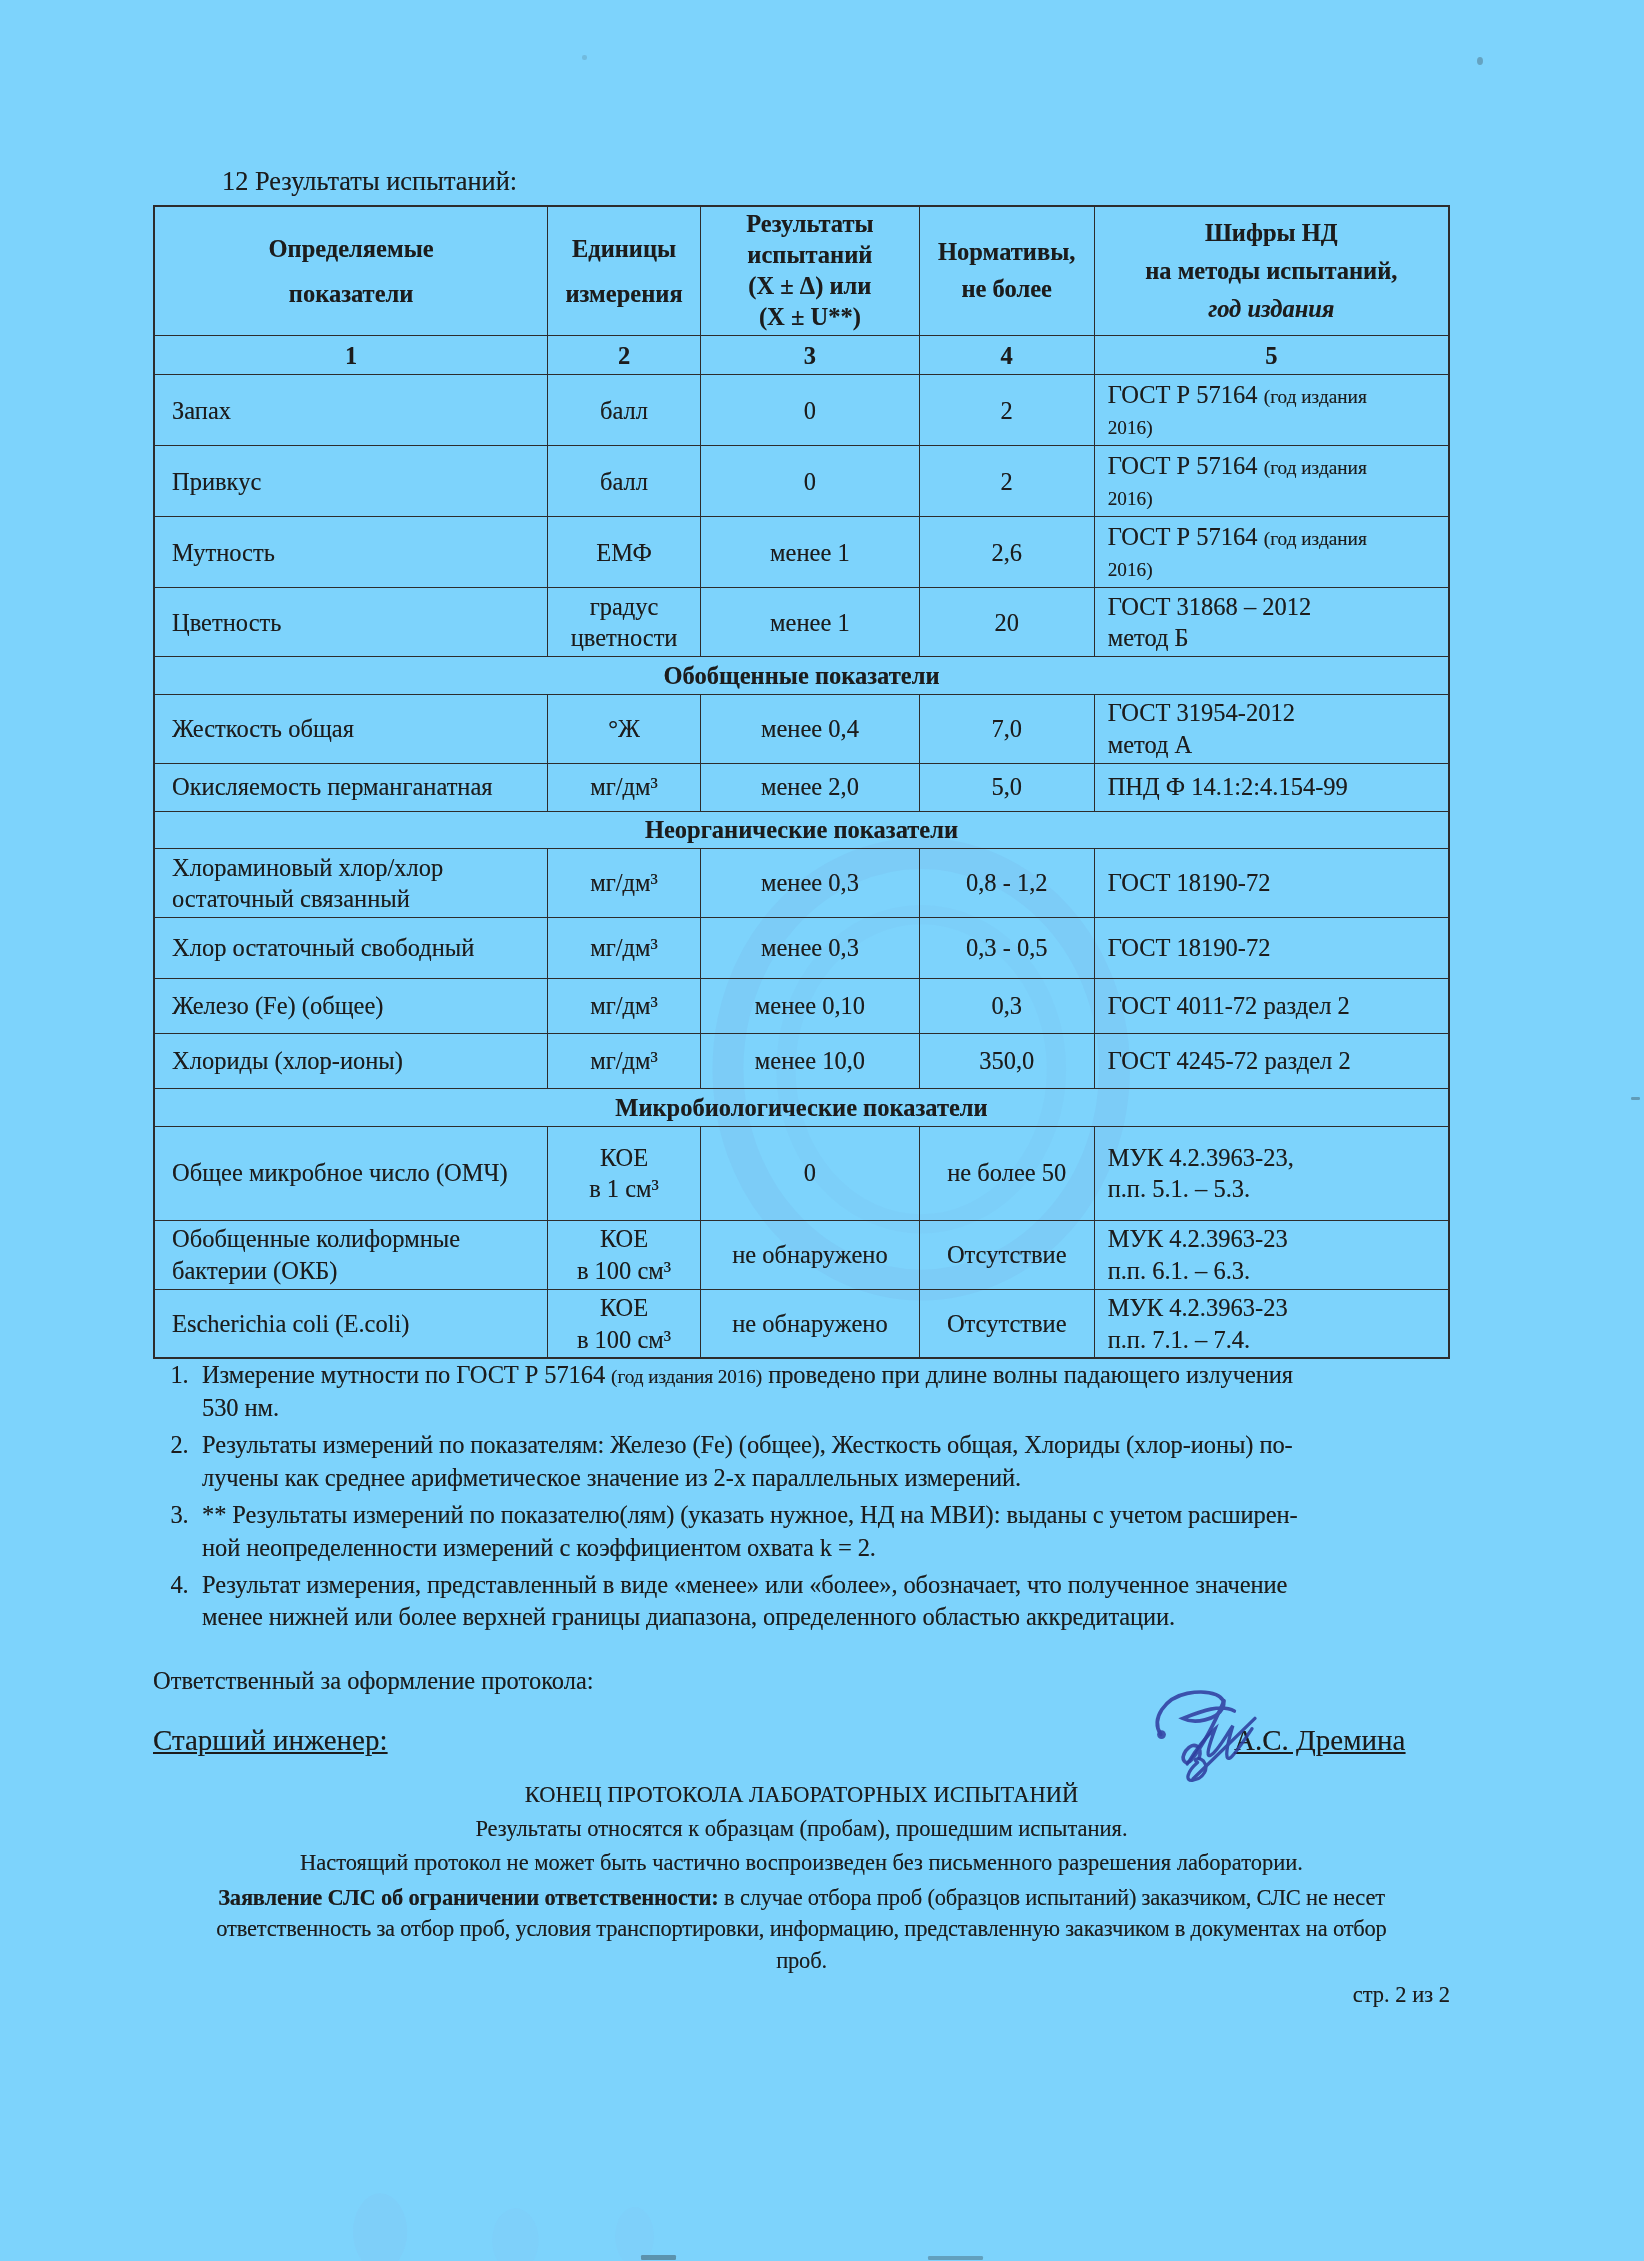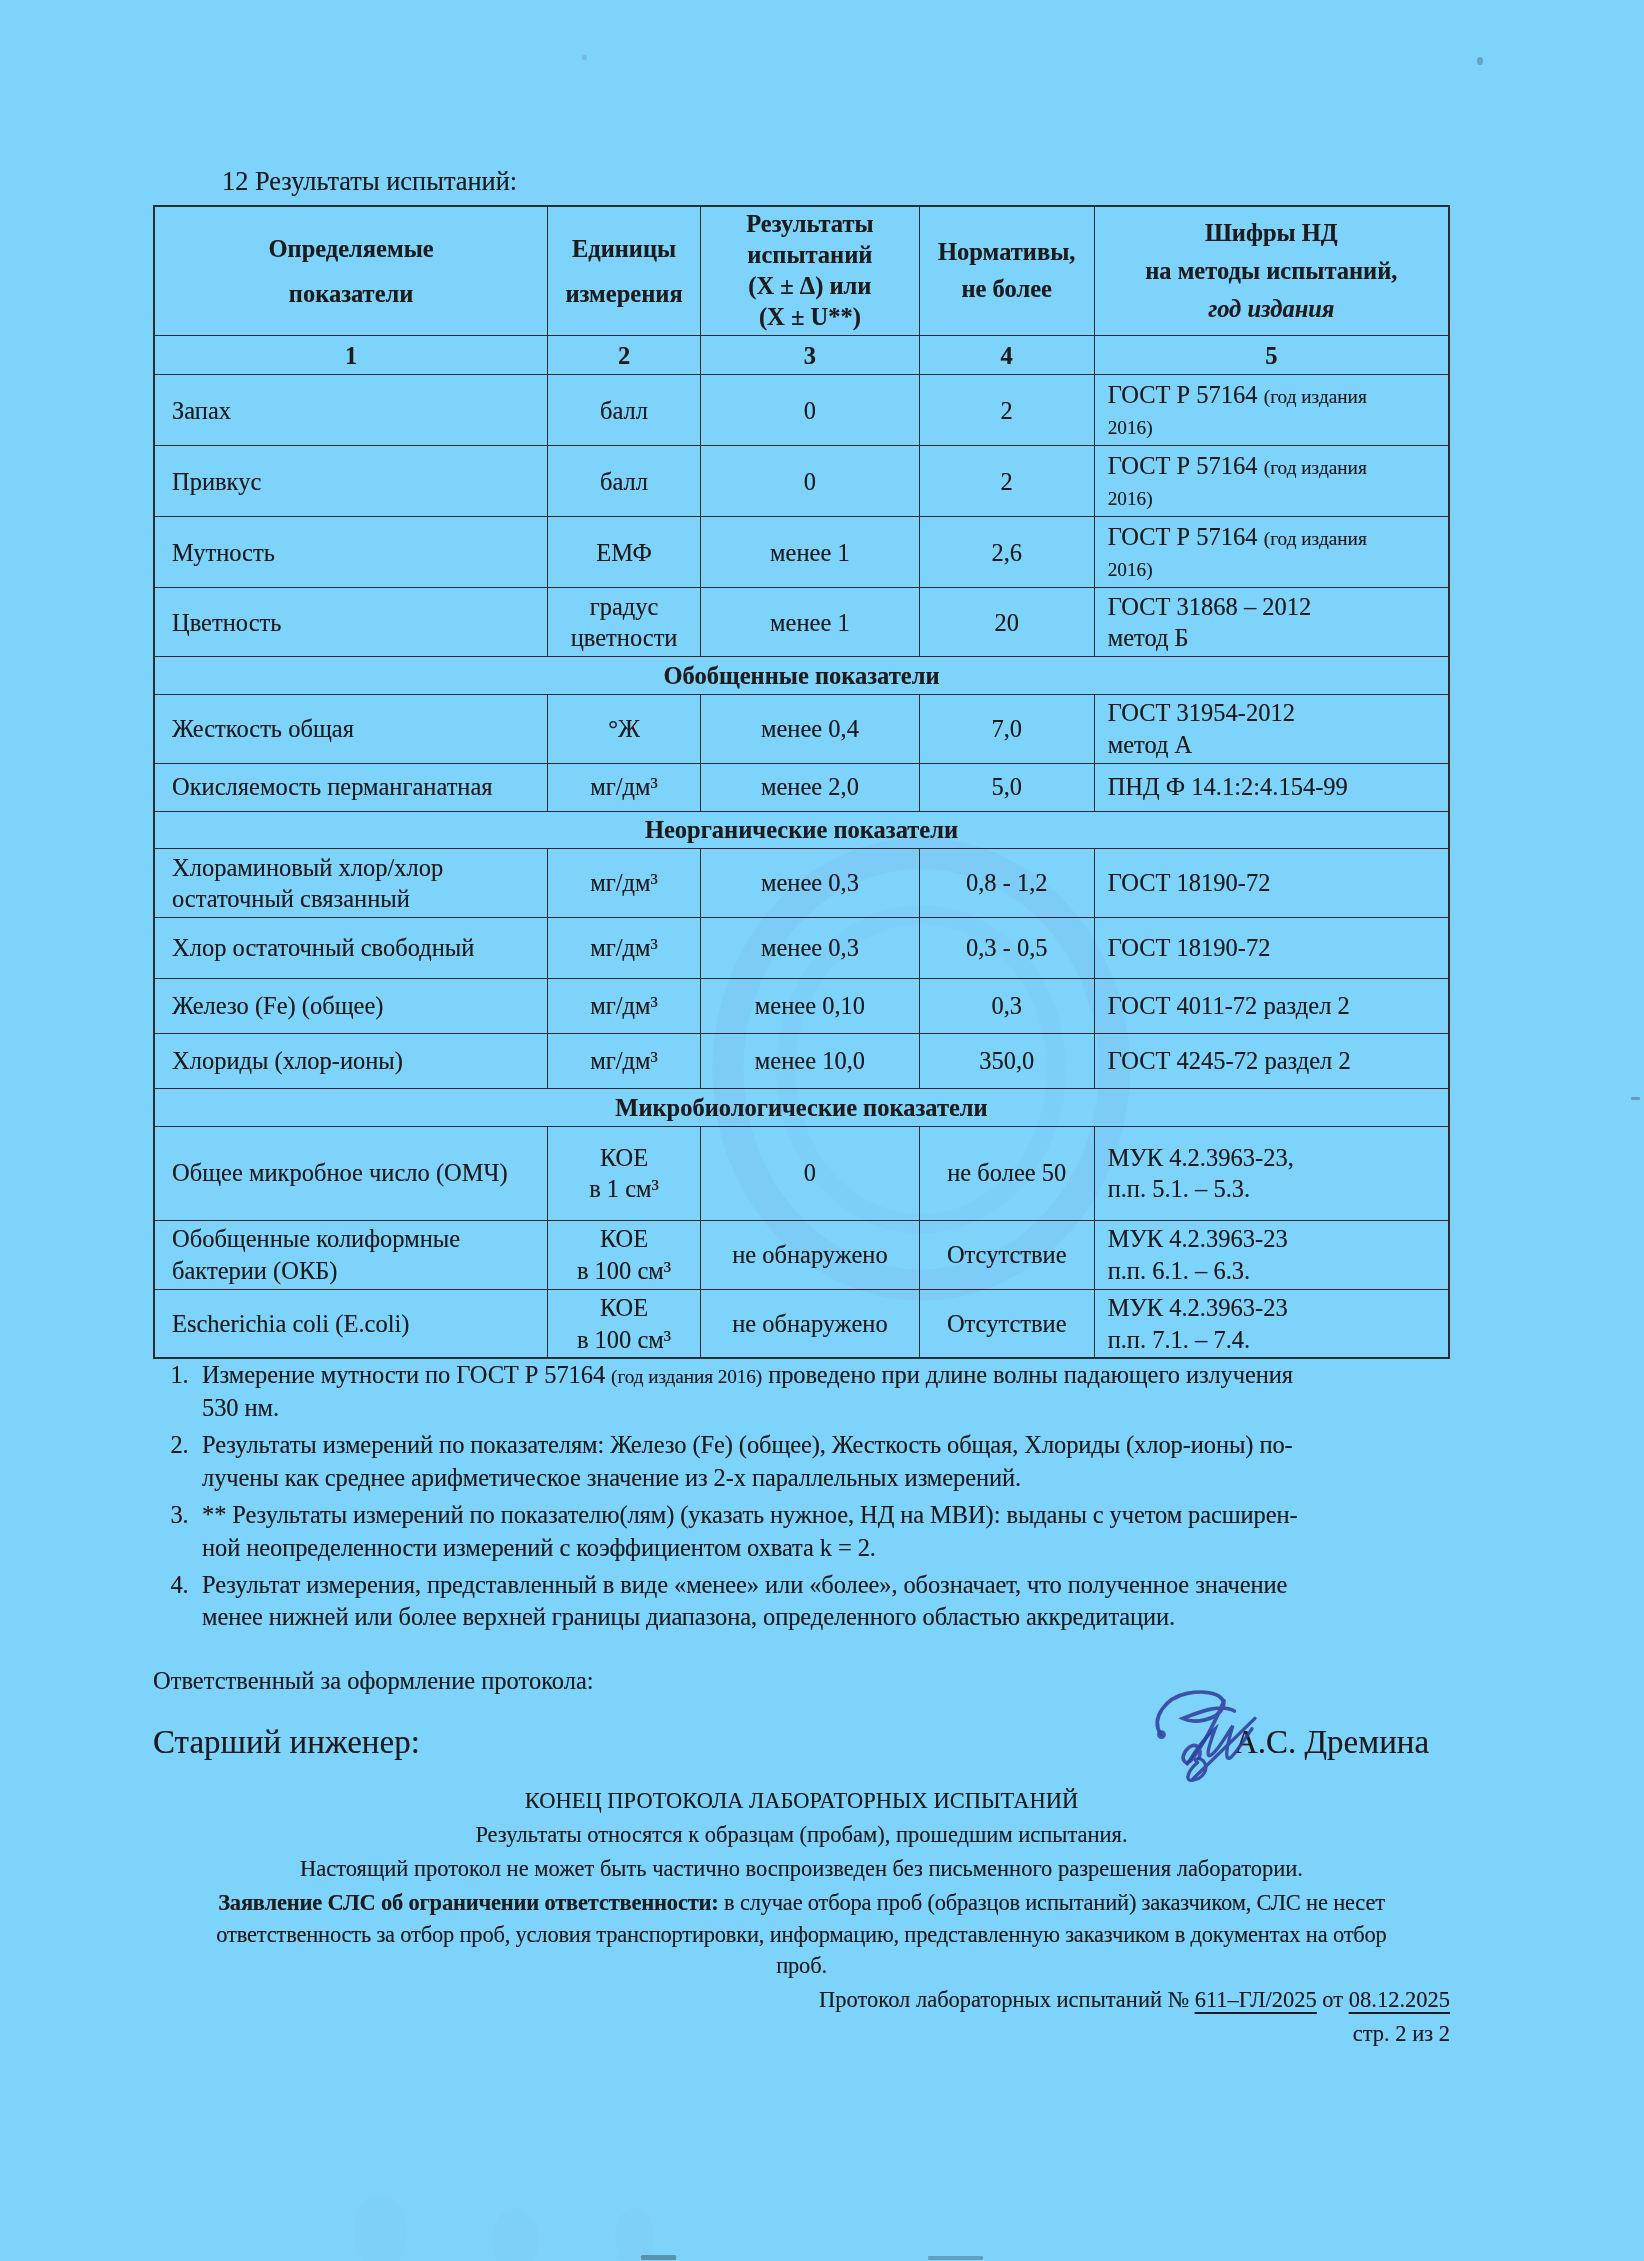--- a/index.html
+++ b/index.html
@@ -40,21 +40,21 @@
   td.c5 { text-align:left; padding-left:13px; }
   .small { font-size:19.3px; }
 
   .notes-title { margin:18px 0 23px 61px; font-size:24.5px; }
   .note { display:flex; margin-bottom:5.2px; font-size:24.5px; line-height:1.32; letter-spacing:-0.1px; }
   .nnum { flex:none; width:49px; padding-left:17.4px; box-sizing:border-box; }
   .ntext { white-space:pre-line; flex:1; }
 
   .responsible { margin-top:33px; font-size:24.5px; }
   .sig-block { margin-top:24.5px; position:relative; }
-  .sig-row { display:flex; font-size:33px; line-height:1.45; }
+  .sig-row { display:flex; font-size:29px; line-height:1.45;text-decoration:underline; }
   .sname { margin-left:auto; width:216px; text-align:left; }
   .sig-svg { position:absolute; left:997px; top:-33px; }
 
   .footer { margin-top:18px; font-size:22.5px; }
   .footer p { margin:0 0 2.6px 0; line-height:1.4; white-space:pre-line; }
   .center { text-align:center; }
   .right { text-align:right; }
   .disclaimer { letter-spacing:-0.2px; }
   .u { text-decoration:underline; text-underline-offset:4.5px; }
   b.lead { font-weight:bold; }
@@ -279,21 +279,20 @@
       </svg>
     </div>
 
     <div class="footer">
       <p class="center">КОНЕЦ ПРОТОКОЛА ЛАБОРАТОРНЫХ ИСПЫТАНИЙ</p>
       <p class="center">Результаты относятся к образцам (пробам), прошедшим испытания.</p>
       <p class="center">Настоящий протокол не может быть частично воспроизведен без письменного разрешения лаборатории.</p>
       <p class="center disclaimer"><b class="lead">Заявление СЛС об ограничении ответственности:</b><span> в случае отбора проб (образцов испытаний) заказчиком, СЛС не несет
 ответственность за отбор проб, условия транспортировки, информацию, представленную заказчиком в документах на отбор
 проб.</span></p>
-      <p class="right"><span>Протокол лабораторных испытаний № </span><span class="u">611–ГЛ/2025</span><span> от </span><span class="u">08.12.2025</span></p>
       <p class="right">стр. 2 из 2</p>
     </div>
 
   </div>
 
   <div class="speck sp1"></div>
   <div class="speck sp2"></div>
   <div class="speck sp3"></div>
   <div class="speck sp4"></div>
   <div class="speck sp5"></div>

